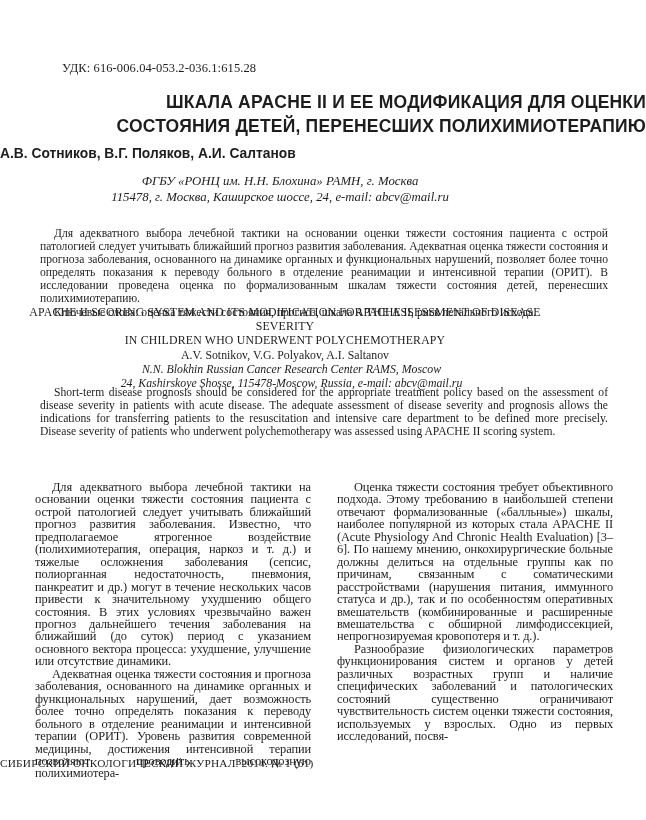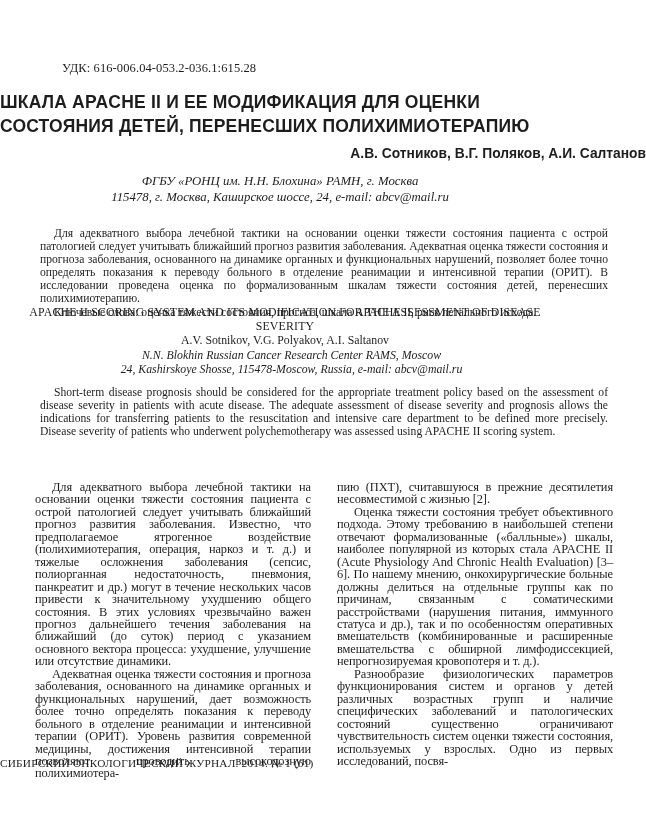--- a/index.html
+++ b/index.html
@@ -10,29 +10,29 @@
     font-family:"Liberation Serif","DejaVu Serif",serif;
     position:relative;
     overflow:hidden;
   }
   .udc{
     position:absolute;top:61px;left:62px;
     font-size:12.5px;letter-spacing:0.1px;text-align:center;
   }
   .title{
     position:absolute;top:90px;left:0;width:646px;
-    text-align:left;
+    text-align:right;
     font-family:"Liberation Sans","DejaVu Sans",sans-serif;
     font-weight:bold;
     font-size:17.5px;line-height:24px;
     letter-spacing:0.2px;
   }
   .authors-ru{
     position:absolute;top:146px;left:0;width:646px;
-    text-align:right;
+    text-align:left;
     font-family:"Liberation Sans","DejaVu Sans",sans-serif;
     font-weight:bold;
     font-size:13.8px;
   }
   .affil-ru{
     position:absolute;top:174px;left:0;width:560px;
     text-align:center;
     font-style:italic;
     font-size:12.8px;line-height:15.5px;
   }
@@ -86,34 +86,34 @@
   <div>115478, г. Москва, Каширское шоссе, 24, e-mail: abcv@mail.ru</div>
 </div>
 
 <div class="abstract abstract-ru">
   <p>Для адекватного выбора лечебной тактики на основании оценки тяжести состояния пациента с острой патологией следует учитывать ближайший прогноз развития заболевания. Адекватная оценка тяжести состояния и прогноза заболевания, основанного на динамике органных и функциональных нарушений, позволяет более точно определять показания к переводу больного в отделение реанимации и интенсивной терапии (ОРИТ). В исследовании проведена оценка по формализованным шкалам тяжести состояния детей, перенесших полихимиотерапию.</p>
   <p>Ключевые слова: оценка тяжести состояния, прогноз, шкала APACHE II, риск летального исхода.</p>
 </div>
 
 <div class="en-block">
   <div class="cap">APACHE II SCORING SYSTEM AND ITS MODIFICATION FOR THE ASSESSMENT OF DISEASE SEVERITY</div>
+  <div class="cap">IN CHILDREN WHO UNDERWENT POLYCHEMOTHERAPY</div>
   <div>A.V. Sotnikov, V.G. Polyakov, A.I. Saltanov</div>
   <div class="it">N.N. Blokhin Russian Cancer Research Center RAMS, Moscow</div>
   <div class="it">24, Kashirskoye Shosse, 115478-Moscow, Russia, e-mail: abcv@mail.ru</div>
 </div>
 
 <div class="abstract abstract-en">
   <p>Short-term disease prognosis should be considered for the appropriate treatment policy based on the assessment of disease severity in patients with acute disease. The adequate assessment of disease severity and prognosis allows the indications for transferring patients to the resuscitation and intensive care department to be defined more precisely.  Disease severity of patients who underwent polychemotherapy was assessed using APACHE II scoring system.</p>
 </div>
 
 <div class="columns">
   <div class="col">
     <p>Для адекватного выбора лечебной тактики на основании оценки тяжести состояния пациента с острой патологией следует учитывать ближайший прогноз развития заболевания. Известно, что предполагаемое ятрогенное воздействие (полихимиотерапия, операция, наркоз и т. д.) и тяжелые осложнения заболевания (сепсис, полиорганная недостаточность, пневмония, панкреатит и др.) могут в течение нескольких часов привести к значительному ухудшению общего состояния. В этих условиях чрезвычайно важен прогноз дальнейшего течения заболевания на ближайший (до суток) период с указанием основного вектора процесса: ухудшение, улучшение или отсутствие динамики.</p>
     <p>Адекватная оценка тяжести состояния и прогноза заболевания, основанного на динамике органных и функциональных нарушений, дает возможность более точно определять показания к переводу больного в отделение реанимации и интенсивной терапии (ОРИТ). Уровень развития современной медицины, достижения интенсивной терапии позволяют проводить высокодозную полихимиотера-</p>
   </div>
   <div class="col">
-    <p class="cont">пию (ПХТ), считавшуюся в прежние десятилетия несовместимой с жизнью [2].</p>
     <p>Оценка тяжести состояния требует объективного подхода. Этому требованию в наибольшей степени отвечают формализованные («балльные») шкалы, наиболее популярной из которых стала APACHE II (Acute Physiology And Chronic Health Evaluation) [3–6]. По нашему мнению, онкохирургические больные должны делиться на отдельные группы как по причинам, связанным с соматическими расстройствами (нарушения питания, иммунного статуса и др.), так и по особенностям оперативных вмешательств (комбинированные и расширенные вмешательства с обширной лимфодиссекцией, непрогнозируемая кровопотеря и т. д.).</p>
     <p>Разнообразие физиологических параметров функционирования систем и органов у детей различных возрастных групп и наличие специфических заболеваний и патологических состояний существенно ограничивают чувствительность систем оценки тяжести состояния, используемых у взрослых. Одно из первых исследований, посвя-</p>
   </div>
 </div>
 
 <div class="footer">СИБИРСКИЙ ОНКОЛОГИЧЕСКИЙ ЖУРНАЛ. 2014. № 1 (61)</div>
 
 </body></html>

